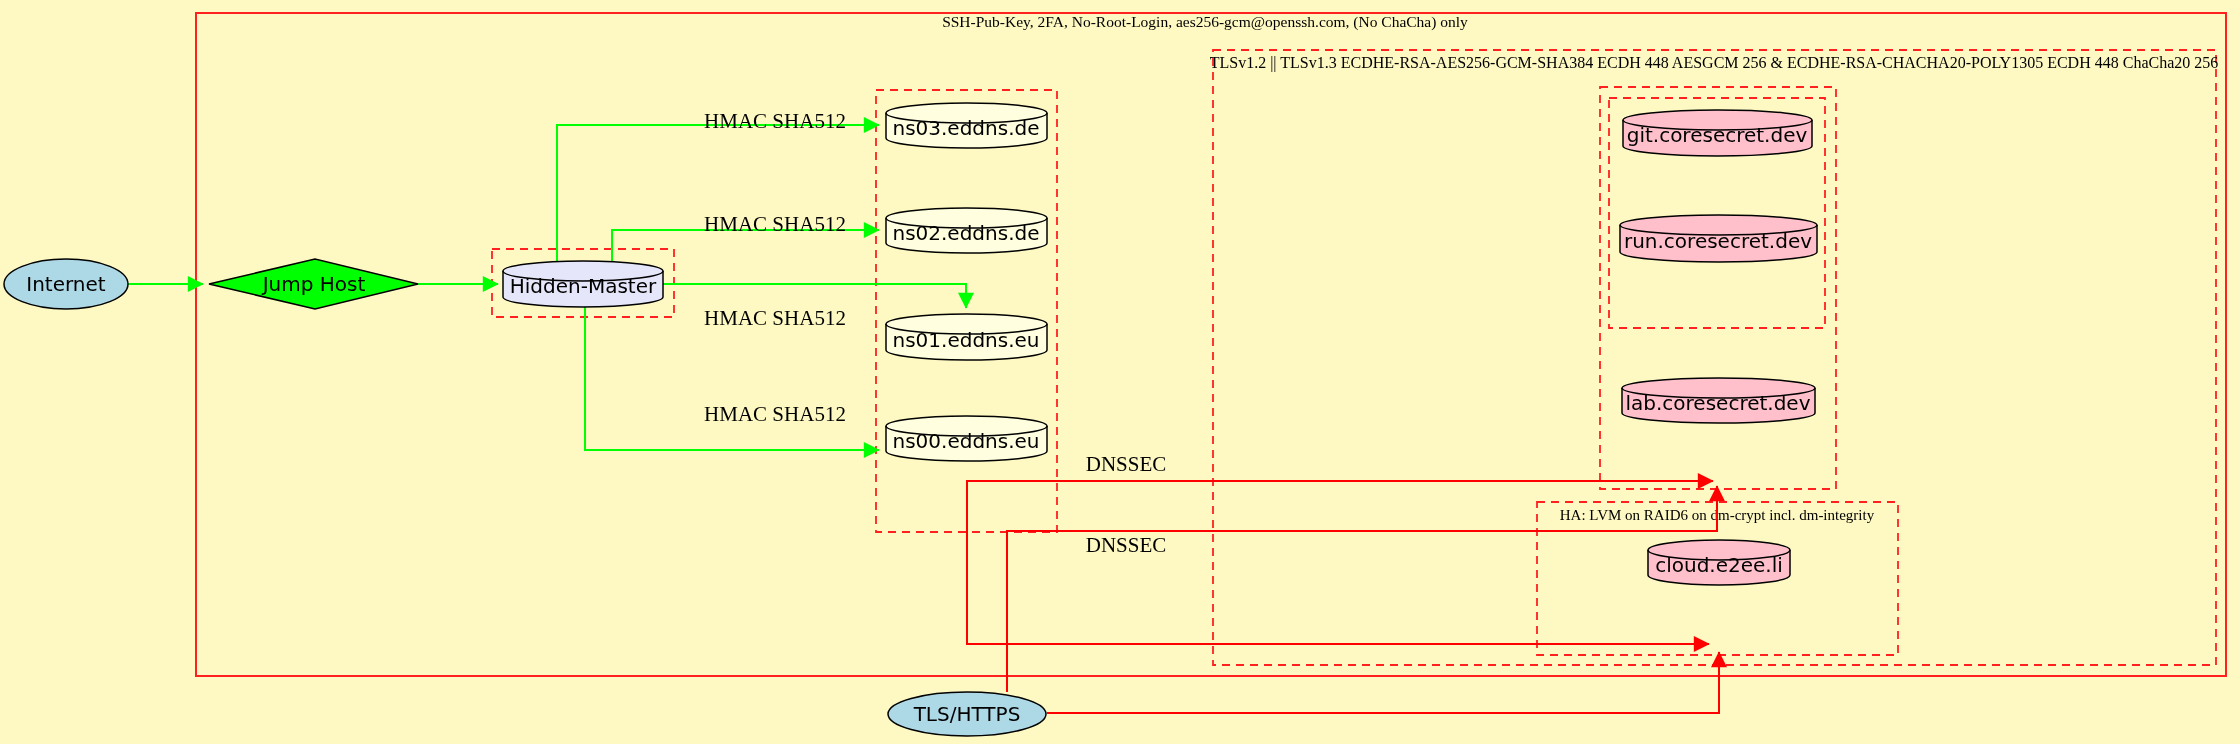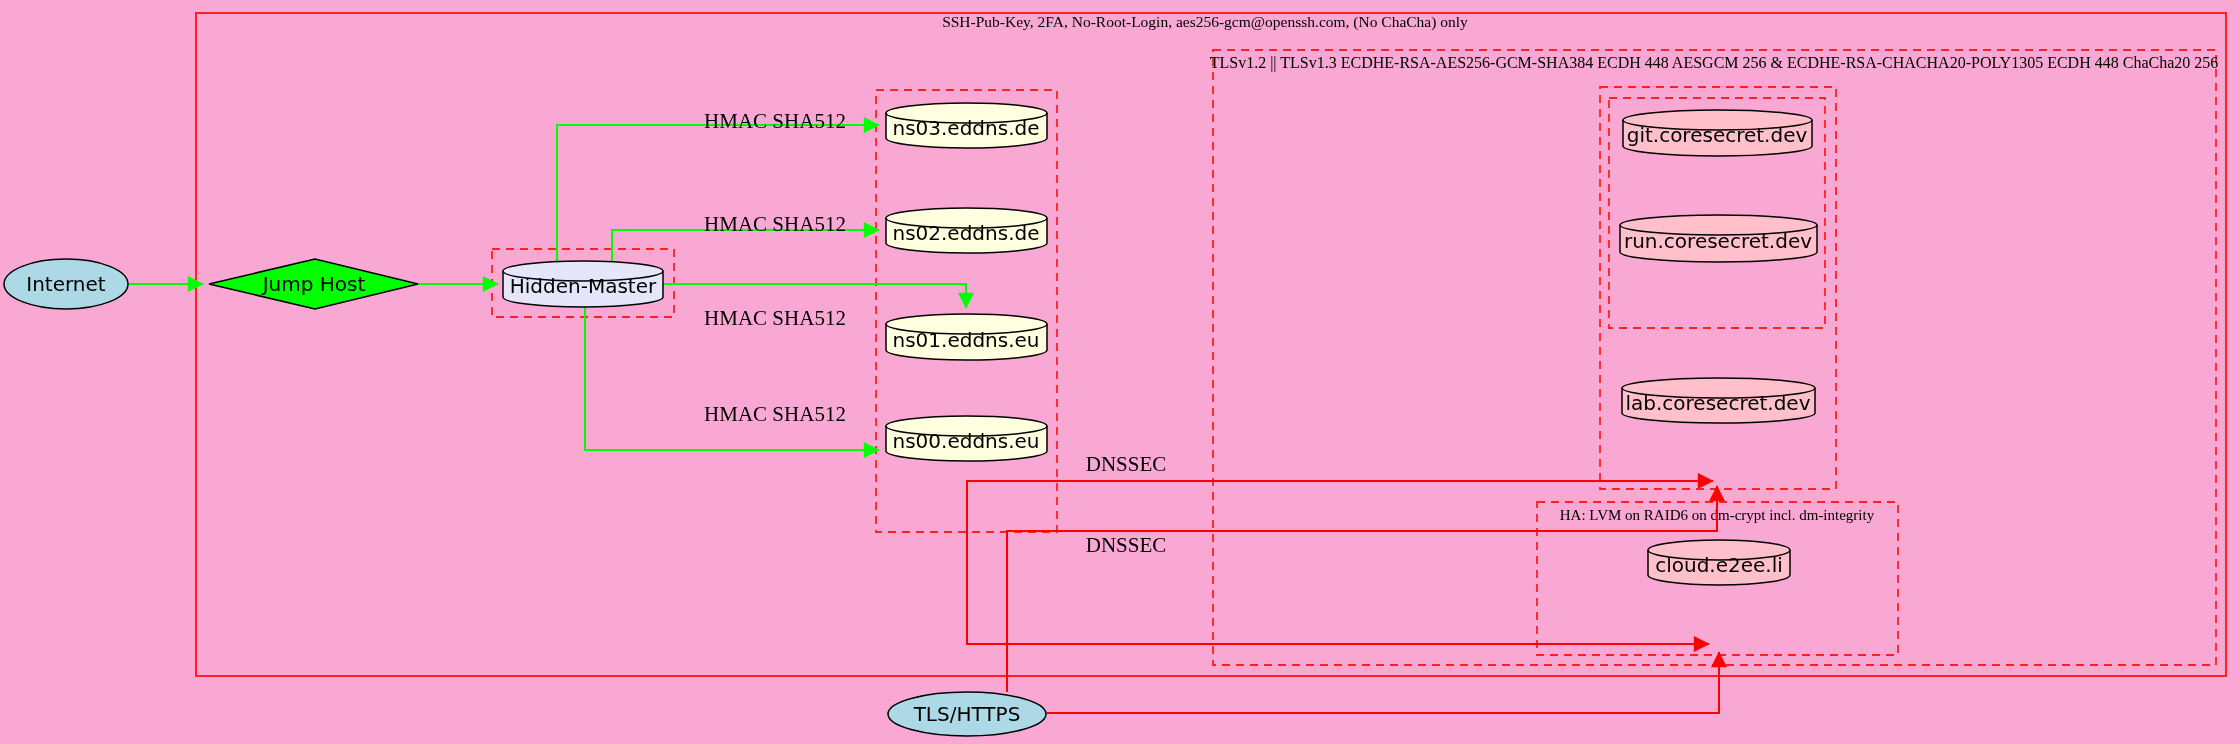--- a/index.html
+++ b/index.html
@@ -1,16 +1,16 @@
 <!DOCTYPE html>
 <html><head>
 <meta charset="utf-8">
 <style>
   html,body{margin:0;padding:0;background:#ffffff;}
-  .canvas{position:relative;width:2240px;height:744px;background:#f9a8d4;overflow:hidden;}
+  .canvas{position:relative;width:2240px;height:744px;background:#fef9c3;overflow:hidden;}
   svg{display:block;}
   .node-label{font-family:"DejaVu Sans",sans-serif;font-size:20px;fill:#000000;}
   .edge-label{font-family:"Liberation Serif",serif;font-size:21px;fill:#000000;}
   .cluster-title{font-family:"Liberation Serif",serif;font-size:15.5px;fill:#000000;}
   .cluster-title-big{font-family:"Liberation Serif",serif;font-size:16px;fill:#000000;}
   .cluster-title-sm{font-family:"Liberation Serif",serif;font-size:15px;fill:#000000;}
   .cluster-box{fill:none;stroke:#ff2020;stroke-width:2;}
   .cluster-box-dashed{fill:none;stroke:#ff2020;stroke-width:1.8;stroke-dasharray:8 6;}
   .edge-green{fill:none;stroke:#00ff00;stroke-width:2;}
   .edge-red{fill:none;stroke:#ff0000;stroke-width:2;}

